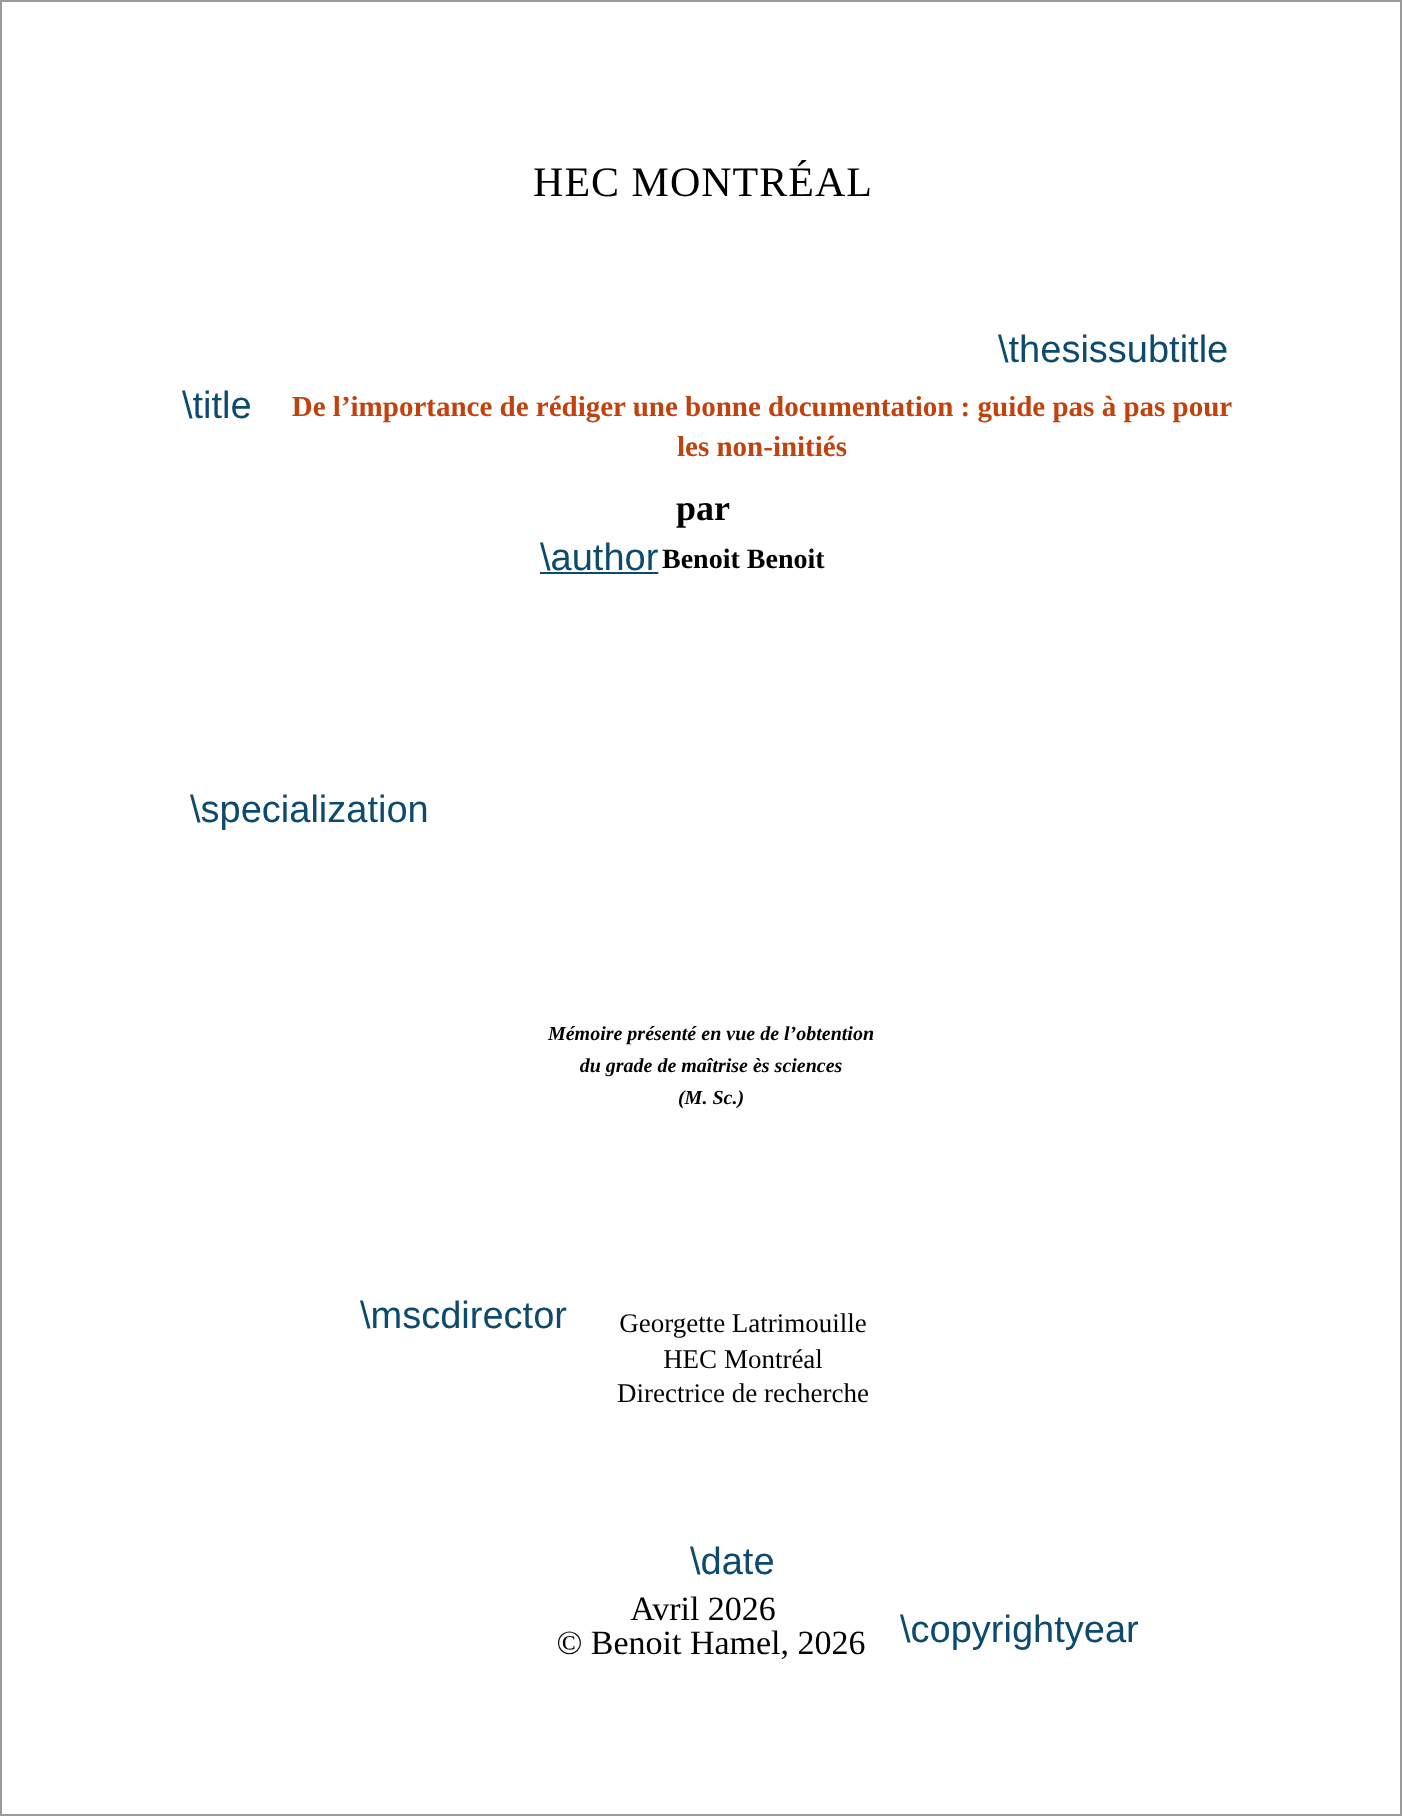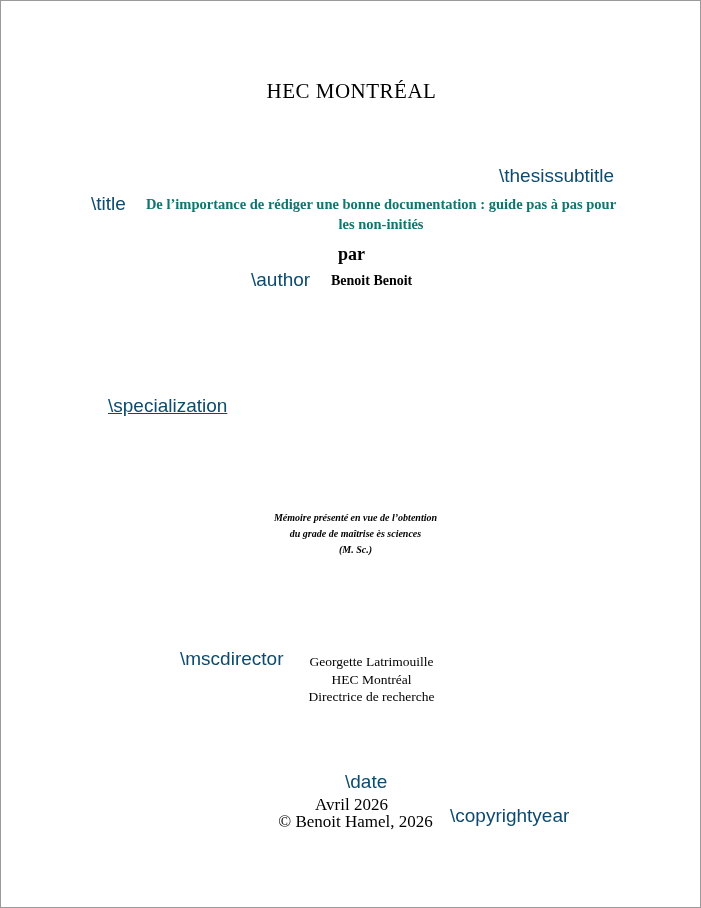--- a/index.html
+++ b/index.html
@@ -41,26 +41,26 @@
   .annot-thesissubtitle {
     top: 164px;
     left: 498px;
   }
   .annot-title {
     top: 192px;
     left: 90px;
   }
   .annot-author {
     top: 268px;
-    left: 250px;
+    left: 269px;
+    text-decoration: underline;
   }
   .annot-specialization {
     top: 394px;
-    left: 107px;
-    text-decoration: underline;
+    left: 94px;
   }
   .annot-mscdirector {
     top: 647px;
     left: 179px;
   }
   .annot-date {
     top: 770px;
     left: 344px;
   }
   .annot-copyrightyear {
@@ -68,21 +68,21 @@
     left: 449px;
   }
 
   .title-block {
     top: 193px;
     left: 140px;
     width: 480px;
     font-weight: bold;
     font-size: 14.5px;
     line-height: 20px;
-    color: #0f766e;
+    color: #c2410c;
   }
 
   .par-line {
     top: 243px;
     left: 0;
     width: 701px;
     font-weight: bold;
     font-size: 18px;
   }
 

